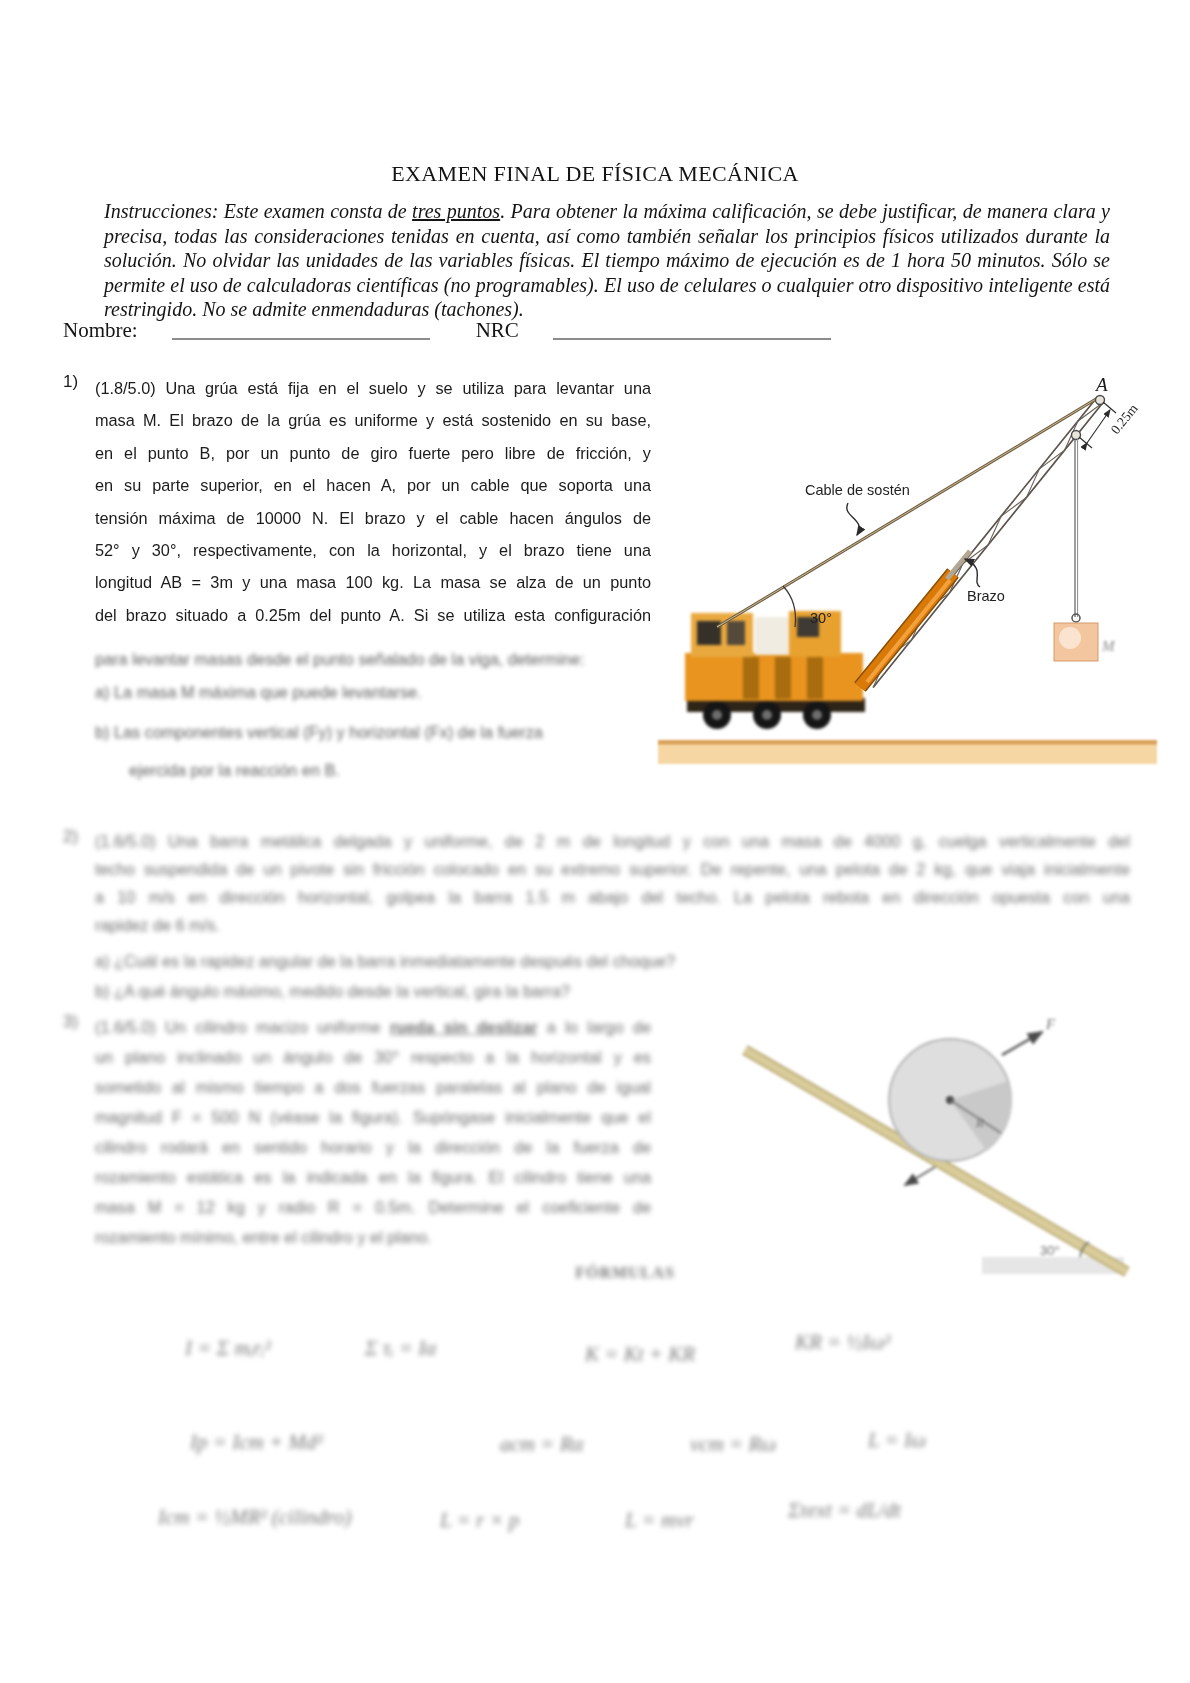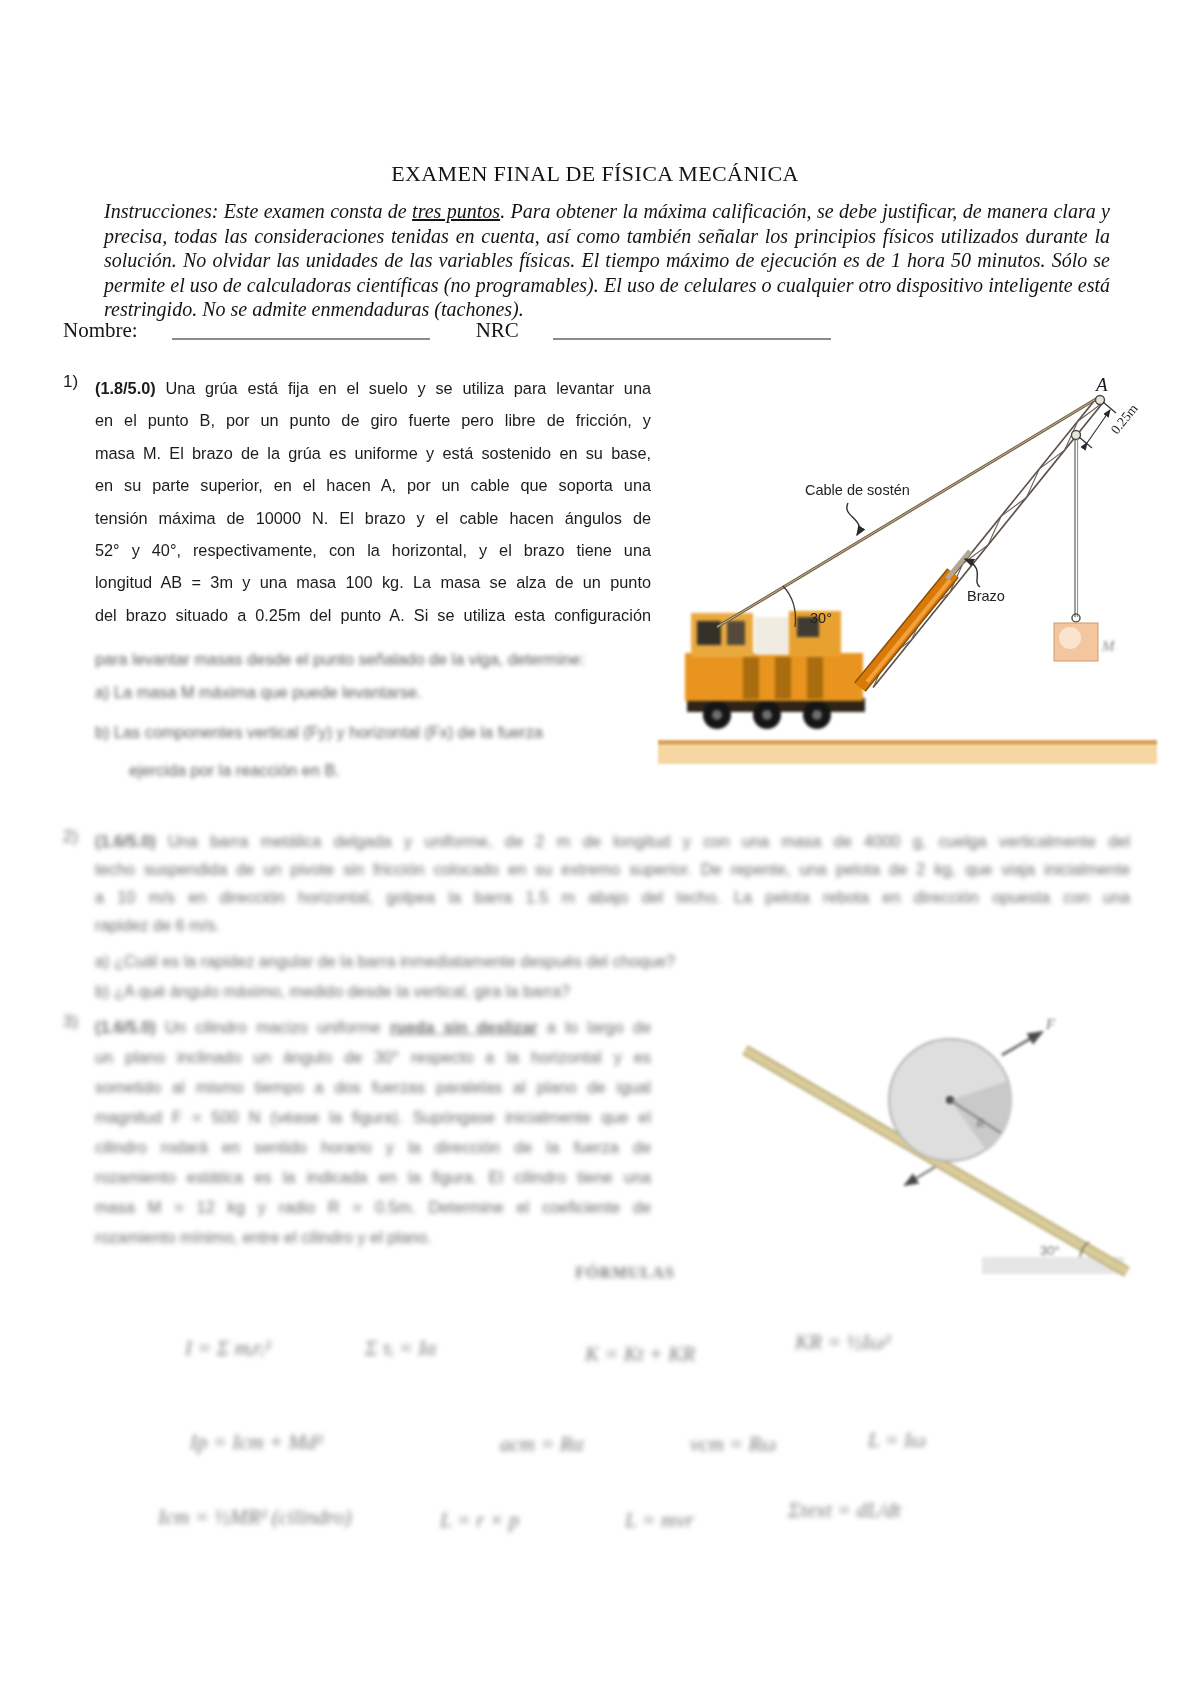--- a/index.html
+++ b/index.html
@@ -23,21 +23,21 @@
   .rule { border-bottom:2.5px solid #8c8c8c; height:0; margin:0 0 3px 6px; }
   .rule.r1 { width:258px; margin-right:4px; }
   .rule.r2 { width:278px; }
   .nrc { margin-left:14px; }
 
   .problem { position:absolute; font-family:"Liberation Sans", sans-serif; color:#1c1c1c; }
   .pnum { position:absolute; left:0; top:0; font-size:17px; }
   .tcol { position:absolute; left:32px; top:0; }
   .jline { font-size:16.3px; height:32.4px; line-height:32.4px; text-align:justify; text-align-last:justify; overflow:hidden; }
   .lline { font-size:16.3px; height:32.4px; line-height:32.4px; white-space:nowrap; overflow:hidden; }
-  b.sc { font-weight:bold; }
+  b.sc { font-weight:normal; }
 
   
   .blr  { filter:blur(2.2px); color:#5e5e5e; }
   .blr2 { filter:blur(2.6px); color:#6e6e6e; }
   .blr3 { filter:blur(2.8px); color:#787878; }
 
   .p1 { top:372px; left:63px; width:600px; }
   .p1 .tcol { width:556px; }
   .p1 .bintro { margin-top:12px; }
   .p1 .ia { margin-top:0px; }
@@ -77,25 +77,25 @@
     <span>Nombre:</span>
     <div class="rule r1"></div>
     <span class="nrc">NRC</span>
     <div class="rule r2"></div>
   </div>
 
   <section class="problem p1">
     <span class="pnum">1)</span>
     <div class="tcol">
       <div class="jline"><b class="sc">(1.8/5.0)</b><span> Una grúa está fija en el suelo y se utiliza para levantar una</span></div>
+      <div class="jline">masa M. El brazo de la grúa es uniforme y está sostenido en su base,</div>
       <div class="jline">en el punto B, por un punto de giro fuerte pero libre de fricción, y</div>
-      <div class="jline">masa M. El brazo de la grúa es uniforme y está sostenido en su base,</div>
       <div class="jline">en su parte superior, en el hacen A, por un cable que soporta una</div>
       <div class="jline">tensión máxima de 10000 N. El brazo y el cable hacen ángulos de</div>
-      <div class="jline">52° y 40°, respectivamente, con la horizontal, y el brazo tiene una</div>
+      <div class="jline">52° y 30°, respectivamente, con la horizontal, y el brazo tiene una</div>
       <div class="jline">longitud AB = 3m y una masa 100 kg. La masa se alza de un punto</div>
       <div class="jline">del brazo situado a 0.25m del punto A. Si se utiliza esta configuración</div>
       <div class="lline blr bintro">para levantar masas desde el punto señalado de la viga, determine:</div>
       <div class="lline blr ia">a)   La masa M máxima que puede levantarse.</div>
       <div class="lline blr ib">b)   Las componentes vertical (Fy) y horizontal (Fx) de la fuerza</div>
       <div class="lline blr ib2">ejercida por la reacción en B.</div>
     </div>
   </section>
 
   <svg class="fig fig1" viewBox="0 0 505 415">

